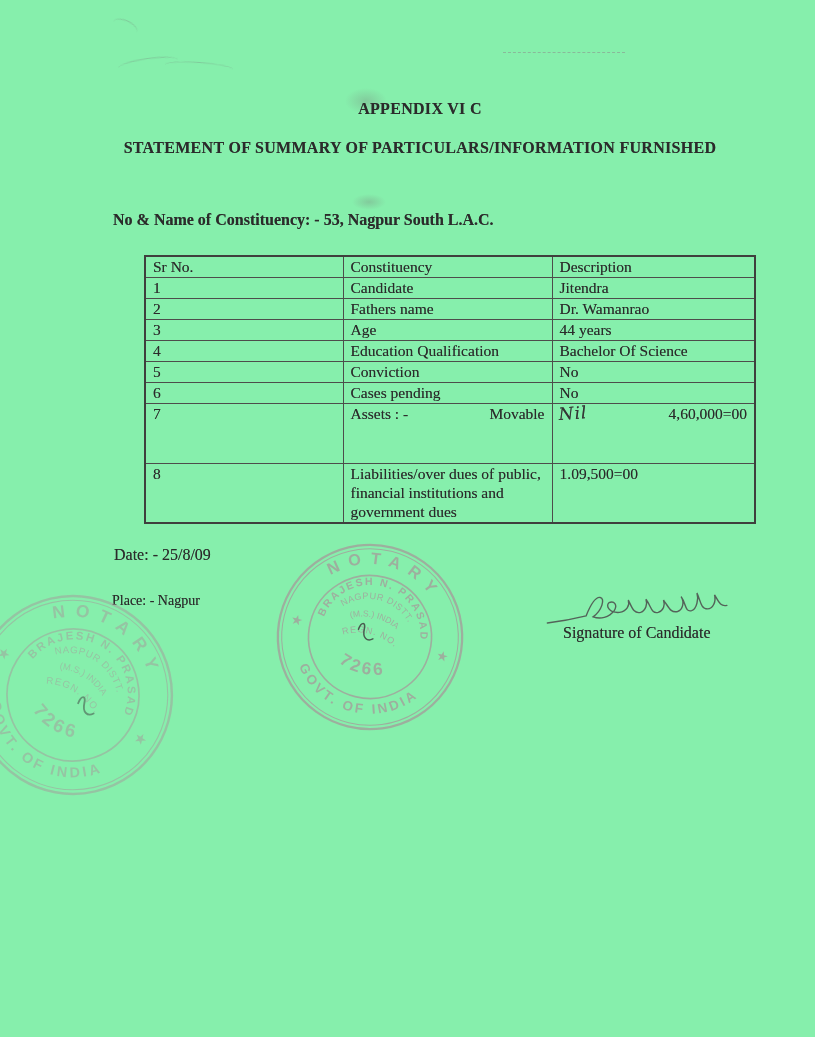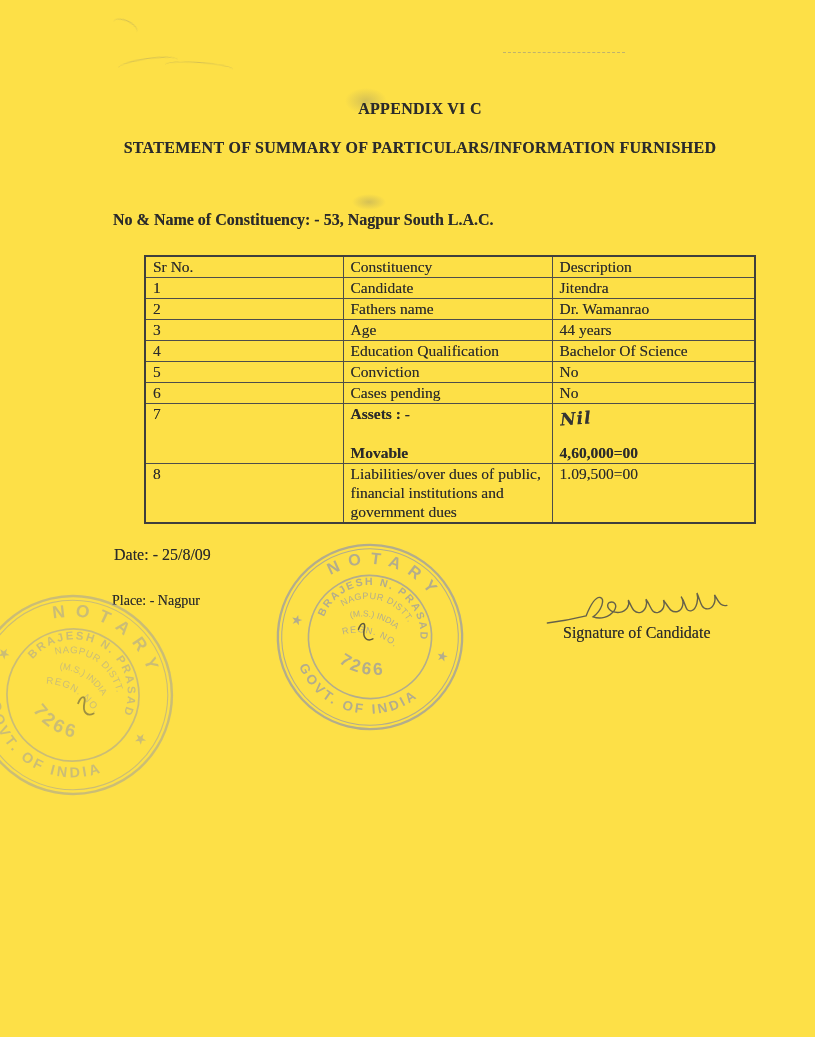--- a/index.html
+++ b/index.html
@@ -1,40 +1,40 @@
 <!DOCTYPE html>
 <html><head>
 <meta charset="utf-8">
 <style>
   * { margin:0; padding:0; box-sizing:border-box; }
   html,body { background:#e8e8e6; }
   .page {
     position:relative; width:815px; height:1037px; margin:0 auto;
-    background:#fde047; overflow:hidden;
+    background:#86efac; overflow:hidden;
     font-family:"Liberation Serif", serif; color:#2b2b2b;
   }
   .txt { text-shadow:0 0 .5px rgba(45,45,45,.55); }
   .title-line { position:absolute; left:25px; right:0; text-align:center; font-weight:bold; font-size:16px; letter-spacing:.3px; }
   #appendix-title { top:100px; }
   #heading-l1 { top:139px; }
   #heading-l2 { top:161px; }
   #constituency { position:absolute; left:113px; top:211px; font-weight:bold; font-size:16px; }
 
   table.summary {
     position:absolute; left:127px; top:255px; width:610px;
     border-collapse:collapse; table-layout:fixed;
     font-size:15.5px;
   }
   table.summary td {
     border:1px solid #4d4d4b; vertical-align:top;
     padding:0 7px 1px 7px; line-height:19px; height:19px;
   }
   table.summary { border:2px solid #3f3f3d;margin-left:17px; }
   td.tall { height:60px; }
-  .cell-split { display:flex; flex-direction:column; justify-content:space-between; height:58px;font-weight:bold; }
+  .cell-split { display:flex; flex-direction:row; justify-content:space-between; height:58px; }
   .handwritten-nil {
     font-family:"DejaVu Serif", serif; font-style:italic; font-size:17px;
     color:#343434; transform:rotate(-4deg); display:inline-block; letter-spacing:1px;
   }
 
   #date-line { position:absolute; left:114px; top:546px; font-size:16px; }
   #place-line { position:absolute; left:112px; top:593px; font-size:14px; }
   #signature-label { position:absolute; left:563px; top:624px; font-size:16px; }
   #signature-scribble { position:absolute; left:538px; top:586px; }
 

